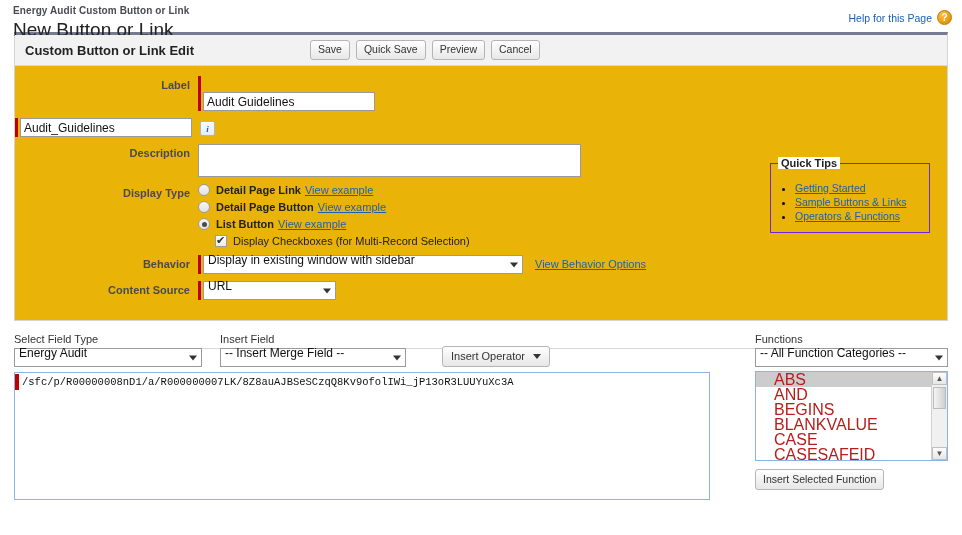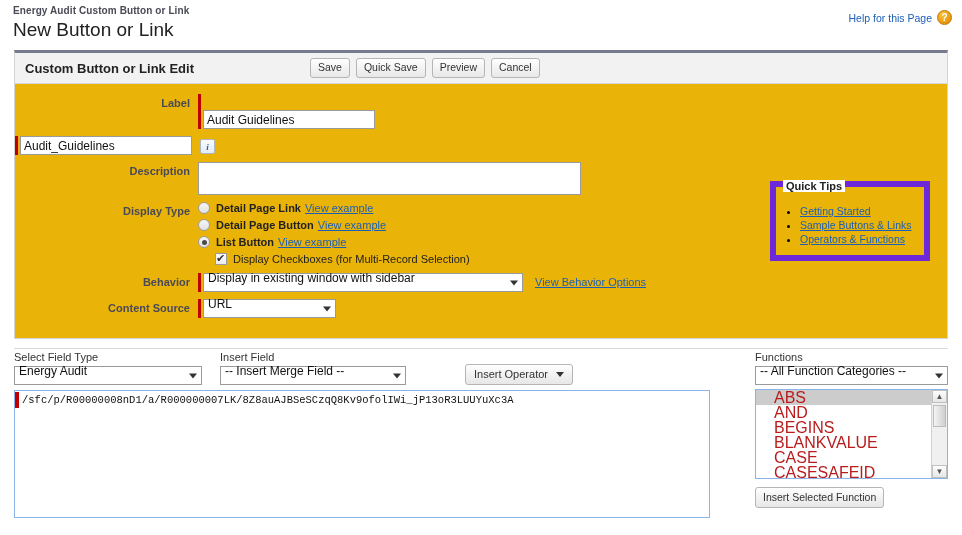--- a/index.html
+++ b/index.html
@@ -14,21 +14,21 @@
     font-size: 11px;
     color: #000000;
     overflow: hidden;
     position: relative;
   }
 
   
   .page-header {
     position: relative;
     padding: 5px 16px 0 13px;
-    height: 50px;
+    height: 32px;
     box-sizing: border-box;
   }
   .breadcrumb {
     font-size: 10px;
     color: #4a4a56;
     font-weight: bold;
     letter-spacing: 0.1px;
     line-height: 12px;
   }
   .page-title {
@@ -271,21 +271,21 @@
     cursor: pointer;
     padding-top: 3px;
   }
 
   
   .quick-tips {
     position: absolute;
     right: 17px;
     top: 97px;
     width: 160px;
-    border: 6px solid #6d28d9;
+    border: 1px solid #6d28d9;
     padding: 4px 6px 8px 6px;
     box-sizing: border-box;
   }
   .qt-legend {
     position: absolute;
     top: -7px;
     left: 7px;
     background: #ffffff;
     padding: 0 3px;
     font-size: 11px;
@@ -327,21 +327,20 @@
     background: linear-gradient(to bottom, #ffffff 0%, #f2f2f2 50%, #e7e7e7 100%);
     border: 1px solid #b5b5b5;
     border-radius: 3px;
     font-size: 11px;
     color: #333;
     padding: 3px 8px 4px 8px;
     display: flex;
     align-items: center;
     gap: 8px;
     cursor: pointer;
-    margin-left: 23px;
   }
   .btn-dd .arrow {
     width: 0; height: 0;
     border-left: 4px solid transparent;
     border-right: 4px solid transparent;
     border-top: 5px solid #333;
   }
 
   .formula-area {
     position: absolute;

